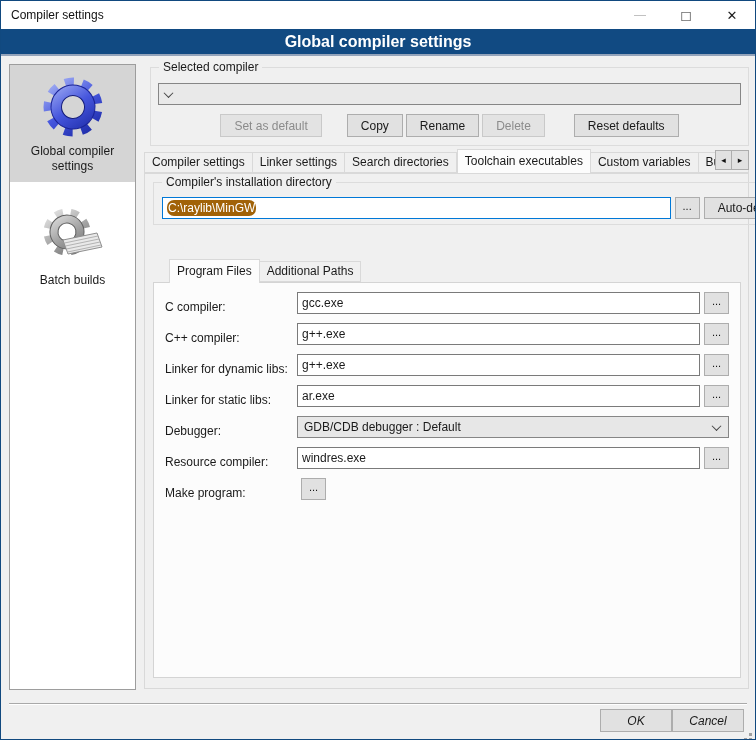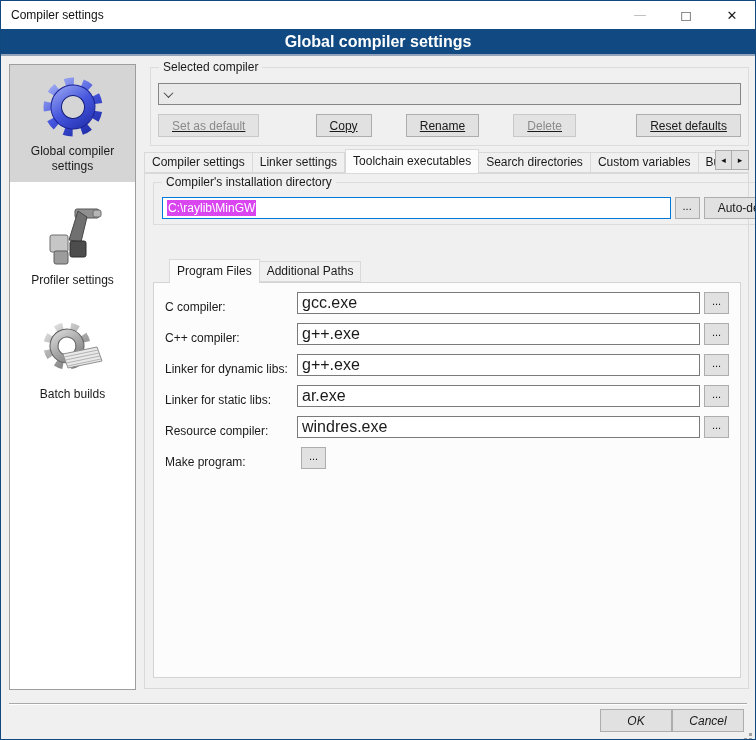--- a/index.html
+++ b/index.html
@@ -68,21 +68,21 @@
     height: 22px; background: #e9e9e9; border: 1px solid #868686;
     display: flex; align-items: center; padding: 0 8px 0 6px;
   }
   .combo .combo-text { flex: 1; white-space: nowrap; overflow: hidden; }
   .chev {
     width: 7px; height: 7px; flex: 0 0 auto;
     border-right: 1.6px solid #454545; border-bottom: 1.6px solid #454545;
     transform: rotate(45deg) translate(-1px,-1px);
   }
   
-  .btnrow { display: flex; margin-top: 9px; justify-content: space-between; align-items: center; text-decoration: underline; }
+  .btnrow { display: flex; margin-top: 9px; justify-content: center; align-items: center; }
   .btn {
     height: 23px; background: #e1e1e1; border: 1px solid #adadad;
     display: inline-flex; align-items: center; justify-content: center;
     padding: 0 13px; white-space: nowrap; cursor: default;
   }
   .btn.disabled { color: #8b8b8b; border-color: #c9c9c9; background: #e3e3e3; }
   .sp-lg { width: 25px; } .sp-sm { width: 3px; } .sp-xl { width: 29px; }
   
   .main-tabs {
     position: absolute; top: 89px; left: 0; width: 605px; height: 24px;
@@ -112,21 +112,21 @@
     width: 605px; height: 516px;
     border: 1px solid #d9d9d9; background: #f0f0f0;
   }
   .group-dir { position: absolute; top: 8px; left: 8px; width: 656px; padding: 14px 15px 5px 8px; }
   .dir-row { display: flex; align-items: center; }
   .fake-input {
     flex: 1; height: 22px; background: #fff;
     border: 1px solid #0078d7;
     display: flex; align-items: center; padding-left: 4px; overflow: hidden;
   }
-  .sel-text { background: #d946ef; color: #fff; white-space: nowrap; padding: 1px 1px; }
+  .sel-text { background: #a16207; color: #fff; white-space: nowrap; padding: 1px 1px; border-radius: 7px; }
   .browse-btn {
     width: 25px; height: 22px; margin-left: 4px; flex: 0 0 auto;
     background: #e1e1e1; border: 1px solid #adadad;
     display: flex; align-items: center; justify-content: center;
     font-size: 11px; line-height: 10px; padding-bottom: 4px;
   }
   .autodetect-btn { margin-left: 4px; height: 22px; }
   .note {
     margin-top: 4px; color: #9b1c1c;
     white-space: nowrap; overflow: hidden; width: 100%;
@@ -137,21 +137,21 @@
   .sub-panel {
     position: absolute; top: 108px; left: 8px;
     width: 588px; height: 396px;
     background: #fcfcfc; border: 1px solid #d4d4d4;
     padding: 9px 11px;
   }
   .frow { display: flex; align-items: flex-end; margin-bottom: 9px; height: 22px; }
   .frow .flabel { width: 132px; flex: 0 0 auto; }
   .frow input[type=text] {
     flex: 1; height: 22px; border: 1px solid #7a7a7a; background: #fff;
-    font-family: "Liberation Sans", sans-serif; font-size: 16px;
+    font-family: "Liberation Sans", sans-serif; font-size: 12px;
     padding: 0 4px; color: #1a1a1a; outline: none;
   }
   .frow .combo { flex: 1; background: #e7e7e7; }
   
   .divider {
     position: absolute; left: 8px; right: 8px; top: 702px;
     border-top: 1px solid #a9a9a9; border-bottom: 1px solid #ffffff;
   }
   .footer-btns { position: absolute; top: 708px; right: 11px; display: flex; font-style: italic; }
   .footer-btns .btn { width: 72px; }
@@ -189,31 +189,20 @@
               <stop offset="1" stop-color="#1c2aa6"></stop>
           </linearGradient>
         </defs>
         <g transform="rotate(10 32 32)">
           <circle cx="32" cy="32" r="24" fill="none" stroke="url(#gb)" stroke-width="11" stroke-dasharray="8.4 8.35"></circle>
           <circle cx="32" cy="32" r="22" fill="url(#gb)" stroke="#1b2496" stroke-width="1"></circle>
           <circle cx="32" cy="32" r="11.5" fill="#d5d5d5" stroke="#141c7a" stroke-width="1"></circle>
         </g>
       </svg>
       <div class="sb-label">Global compiler settings</div>
-    </div>
-    <div class="sb-item">
-      <svg class="sb-icon" viewBox="0 0 64 64">
-        <rect x="34" y="5" width="24" height="9" rx="2" fill="#8f8f8f" stroke="#565656"></rect>
-        <rect x="52" y="6" width="8" height="7" rx="2" fill="#b5b5b5" stroke="#6b6b6b"></rect>
-        <path d="M37 7 L28 36 L40 38 L46 13 Z" fill="#707070" stroke="#474747"></path>
-        <rect x="9" y="31" width="18" height="17" rx="2" fill="#c6c6c6" stroke="#6e6e6e"></rect>
-        <rect x="29" y="37" width="16" height="16" rx="2" fill="#4d4d4d" stroke="#2e2e2e"></rect>
-        <rect x="13" y="47" width="14" height="13" rx="2" fill="#9c9c9c" stroke="#5f5f5f"></rect>
-      </svg>
-      <div class="sb-label">Profiler settings</div>
     </div>
     <div class="sb-item">
       <svg class="sb-icon" viewBox="0 0 64 64">
         <defs>
           <linearGradient id="gg" x1="0" y1="0" x2="1" y2="1">
             <stop offset="0" stop-color="#e4e4e4"></stop>
               <stop offset="0.55" stop-color="#a3a3a3"></stop>
               <stop offset="1" stop-color="#6f6f6f"></stop>
           </linearGradient>
         </defs>
@@ -248,22 +237,22 @@
         <div class="sp-sm"></div>
         <div class="btn disabled">Delete</div>
         <div class="sp-xl"></div>
         <div class="btn">Reset defaults</div>
       </div>
     </div>
 
     <div class="main-tabs">
       <div class="tab">Compiler settings</div>
       <div class="tab">Linker settings</div>
+      <div class="tab">Search directories</div>
       <div class="tab active">Toolchain executables</div>
-      <div class="tab">Search directories</div>
       <div class="tab">Custom variables</div>
       <div class="tab clipped">Build options</div>
       <div class="tab-arrows">
         <div class="arrow-btn">◂</div>
         <div class="arrow-btn">▸</div>
       </div>
     </div>
 
     <div class="main-panel">
 
@@ -302,20 +291,27 @@
           <input type="text" value="g++.exe" style="">
           <div class="browse-btn">...</div>
         </div>
 
         <div class="frow">
           <span class="flabel">Linker for static libs:</span>
           <input type="text" value="ar.exe" style="">
           <div class="browse-btn">...</div>
         </div>
 
+        <div class="frow">
+          <span class="flabel">Debugger:</span>
+          <div class="combo">
+            <span class="combo-text">GDB/CDB debugger : Default</span>
+            <span class="chev"></span>
+          </div>
+        </div>
 
         <div class="frow">
           <span class="flabel">Resource compiler:</span>
           <input type="text" value="windres.exe" style="">
           <div class="browse-btn">...</div>
         </div>
 
         <div class="frow">
           <span class="flabel">Make program:</span>
           <div class="browse-btn">...</div>

